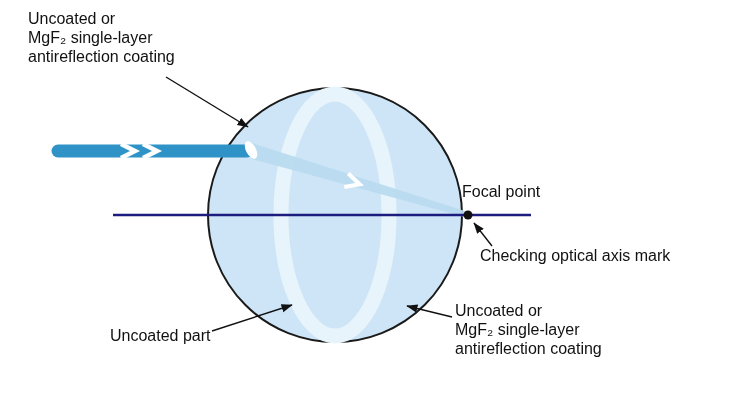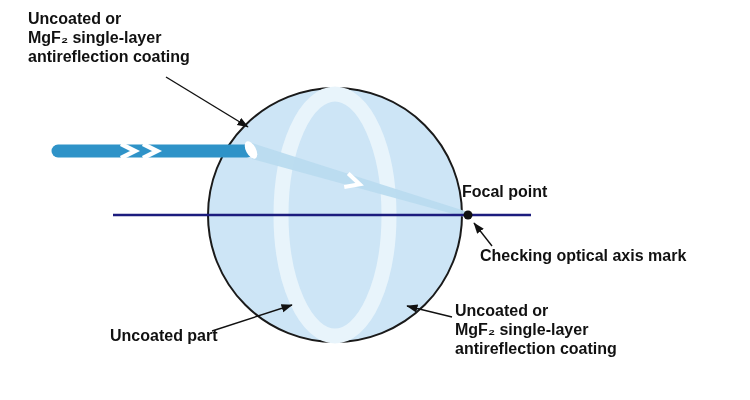--- a/index.html
+++ b/index.html
@@ -6,21 +6,20 @@
     margin: 0;
     padding: 0;
     background: #ffffff;
   }
   .stage {
     position: relative;
     width: 750px;
     height: 400px;
     background: #ffffff;
     overflow: hidden;
-    font-weight: bold;
   }
   svg {
     display: block;
   }
   text {
     font-family: "Liberation Sans", "DejaVu Sans", sans-serif;
     font-size: 16px;
     fill: #111111;
   }
 </style>

